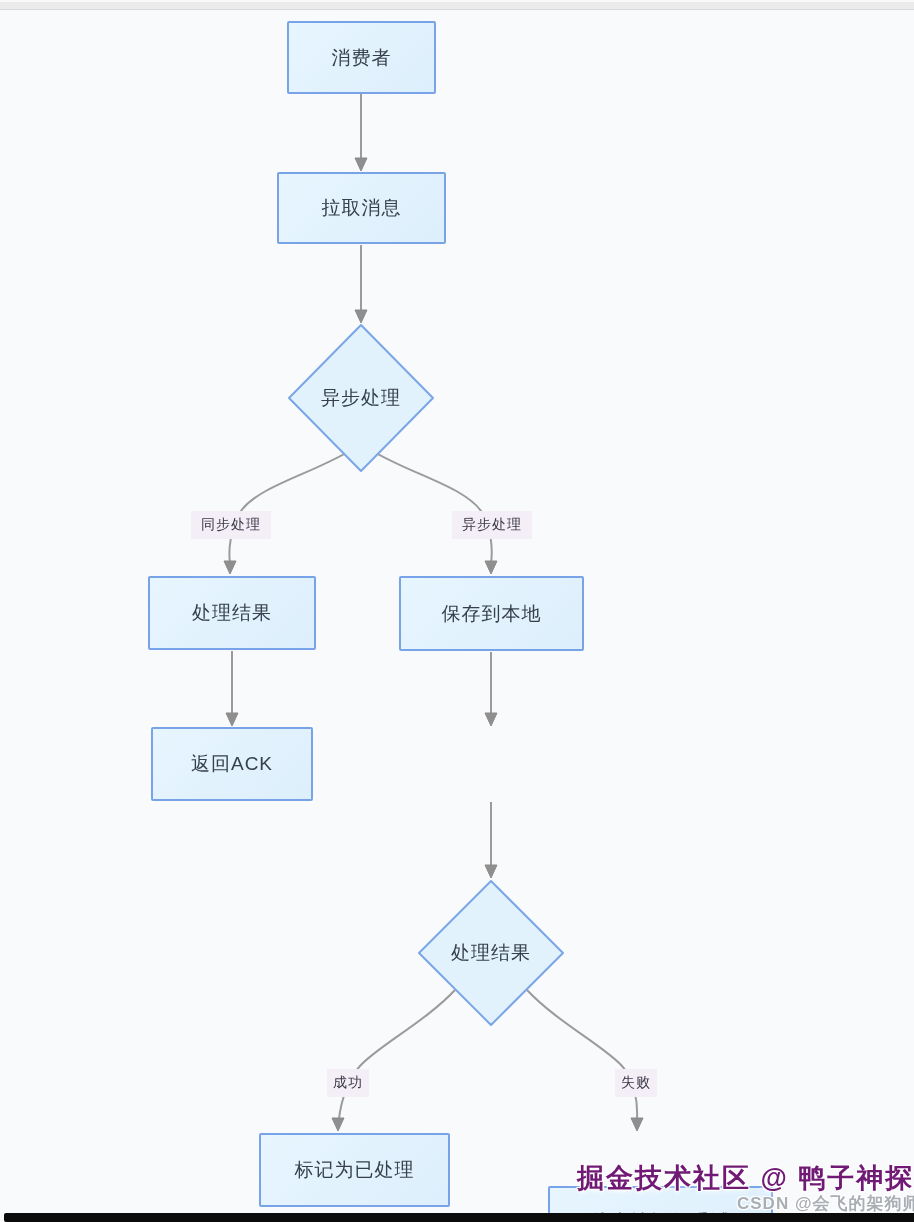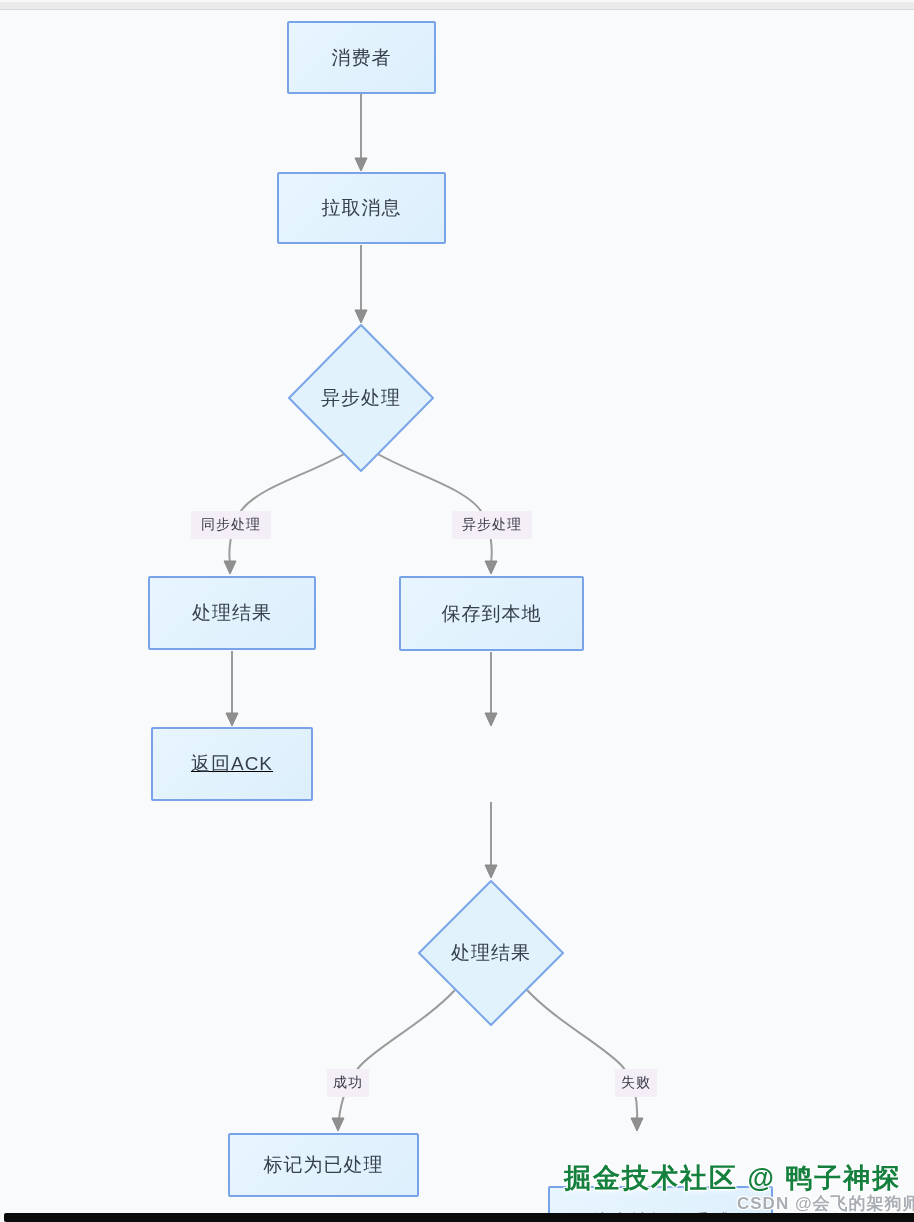--- a/index.html
+++ b/index.html
@@ -36,40 +36,40 @@
   .node.diamond polygon { fill:#e1f2fd; stroke:#7aa6e8; stroke-width:2; stroke-linejoin:round; }
 
   .edge-label {
     position:absolute; z-index:3; background:#f4eef7; color:#3a3a47;
     font-size:14px; letter-spacing:1px; display:flex; align-items:center;
     justify-content:center; white-space:nowrap;
   }
 
   .wm { position:absolute; z-index:4; font-weight:bold; white-space:nowrap; }
   .wm-primary {
-    left:564px; top:1160px; font-size:27px; color:#15803d; letter-spacing:2px;
+    left:577px; top:1160px; font-size:27px; color:#701a75; letter-spacing:2px;
     text-shadow:-1px -1px 0 #ffffff, 1px -1px 0 #ffffff, -1px 1px 0 #ffffff,
                  1px 1px 0 #ffffff, 0 2px 4px rgba(255,255,255,0.9);
   }
   .wm-secondary {
     left:737px; top:1192px; font-size:17px; color:#a9aeb4; letter-spacing:1px;
     text-shadow:-1px -1px 0 #ffffff, 1px -1px 0 #ffffff, -1px 1px 0 #ffffff,
                  1px 1px 0 #ffffff;
   }
 
   
   #n-consumer     { left:287px; top:21px;   width:149px; height:73px; }
   #n-pull         { left:277px; top:172px;  width:169px; height:72px; }
   #n-mode         { left:287px; top:323px;  width:148px; height:150px; }
   #n-sync-process { left:148px; top:576px;  width:168px; height:74px; }
   #n-save-local   { left:399px; top:576px;  width:185px; height:75px; }
-  #n-return-ack   { left:151px; top:727px;  width:162px; height:74px;text-decoration:underline; }
+  #n-return-ack   { left:151px; top:727px;  width:162px; height:74px; }
   #n-async-exec   { left:389px; top:727px;  width:203px; height:74px; }
   #n-result       { left:417px; top:879px;  width:148px; height:148px; }
-  #n-mark-done    { left:228px; top:1133px; width:191px; height:64px; }
+  #n-mark-done    { left:259px; top:1133px; width:191px; height:74px; }
   #n-retry        { left:524px; top:1186px; width:225px; height:71px;margin-left:24px; }
 
   
   #l-sync    { left:191px; top:511px;  width:80px; height:28px; }
   #l-async   { left:452px; top:511px;  width:80px; height:28px; }
   #l-success { left:327px; top:1069px; width:42px; height:28px; }
   #l-fail    { left:615px; top:1069px; width:42px; height:28px; }
 </style>
 </head>
 <body>

